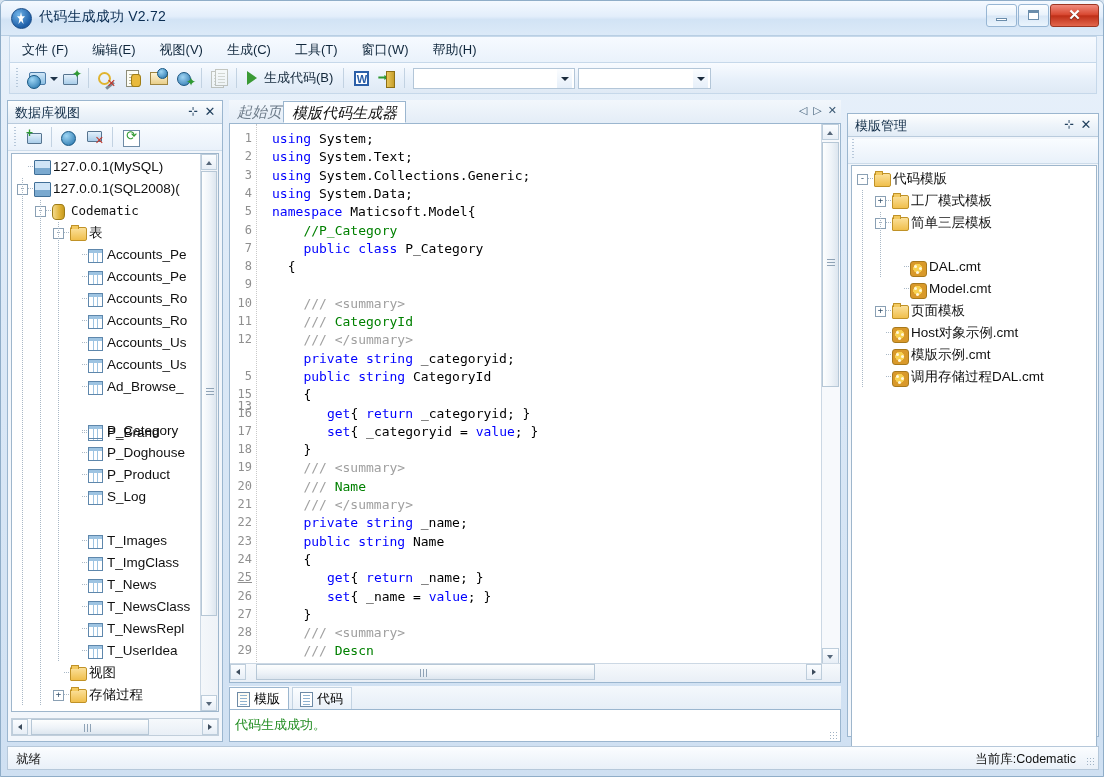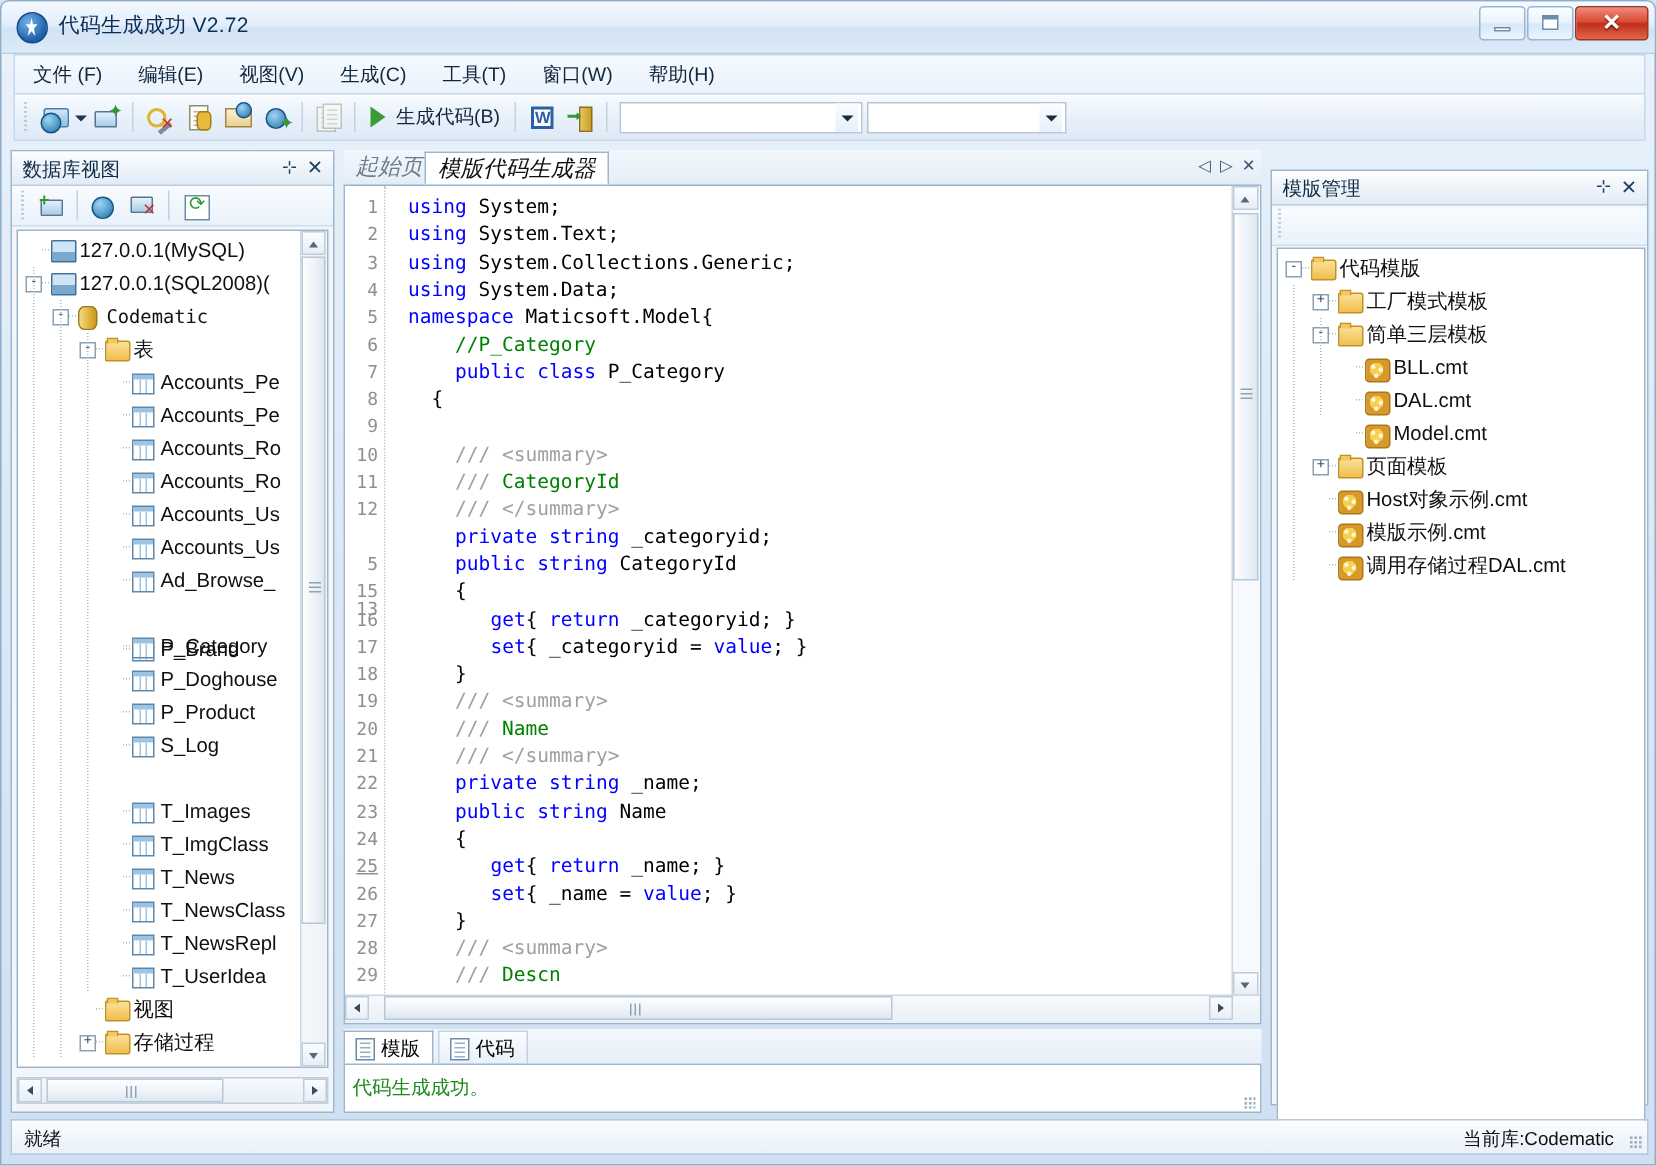--- a/index.html
+++ b/index.html
@@ -694,25 +694,20 @@
             <div class="dots" style="left: 34px; width: 8px;"></div>
             <div class="ti ic-fold" style="left: 40px;"></div>
             <div class="tlabel" style="left: 59px;">工厂模式模板</div>
           </div>
           <div class="tnode" style="position: absolute; top: 44px; left: 0px; right: 0px;">
             <div class="exp" style="left: 23px;">-</div>
             <div class="dots" style="left: 34px; width: 8px;"></div>
             <div class="ti ic-fold" style="left: 40px;"></div>
             <div class="tlabel" style="left: 59px;">简单三层模板</div>
           </div>
-          <div class="tnode" style="position: absolute; top: 66px; left: 0px; right: 0px;">
-            <div class="dots" style="left: 52px; width: 8px;"></div>
-            <div class="ti ic-cmt" style="left: 58px;"></div>
-            <div class="tlabel" style="left: 77px;">BLL.cmt</div>
-          </div>
           <div class="tnode" style="position: absolute; top: 88px; left: 0px; right: 0px;">
             <div class="dots" style="left: 52px; width: 8px;"></div>
             <div class="ti ic-cmt" style="left: 58px;"></div>
             <div class="tlabel" style="left: 77px;">DAL.cmt</div>
           </div>
           <div class="tnode" style="position: absolute; top: 110px; left: 0px; right: 0px;">
             <div class="dots" style="left: 52px; width: 8px;"></div>
             <div class="ti ic-cmt" style="left: 58px;"></div>
             <div class="tlabel" style="left: 77px;">Model.cmt</div>
           </div>

